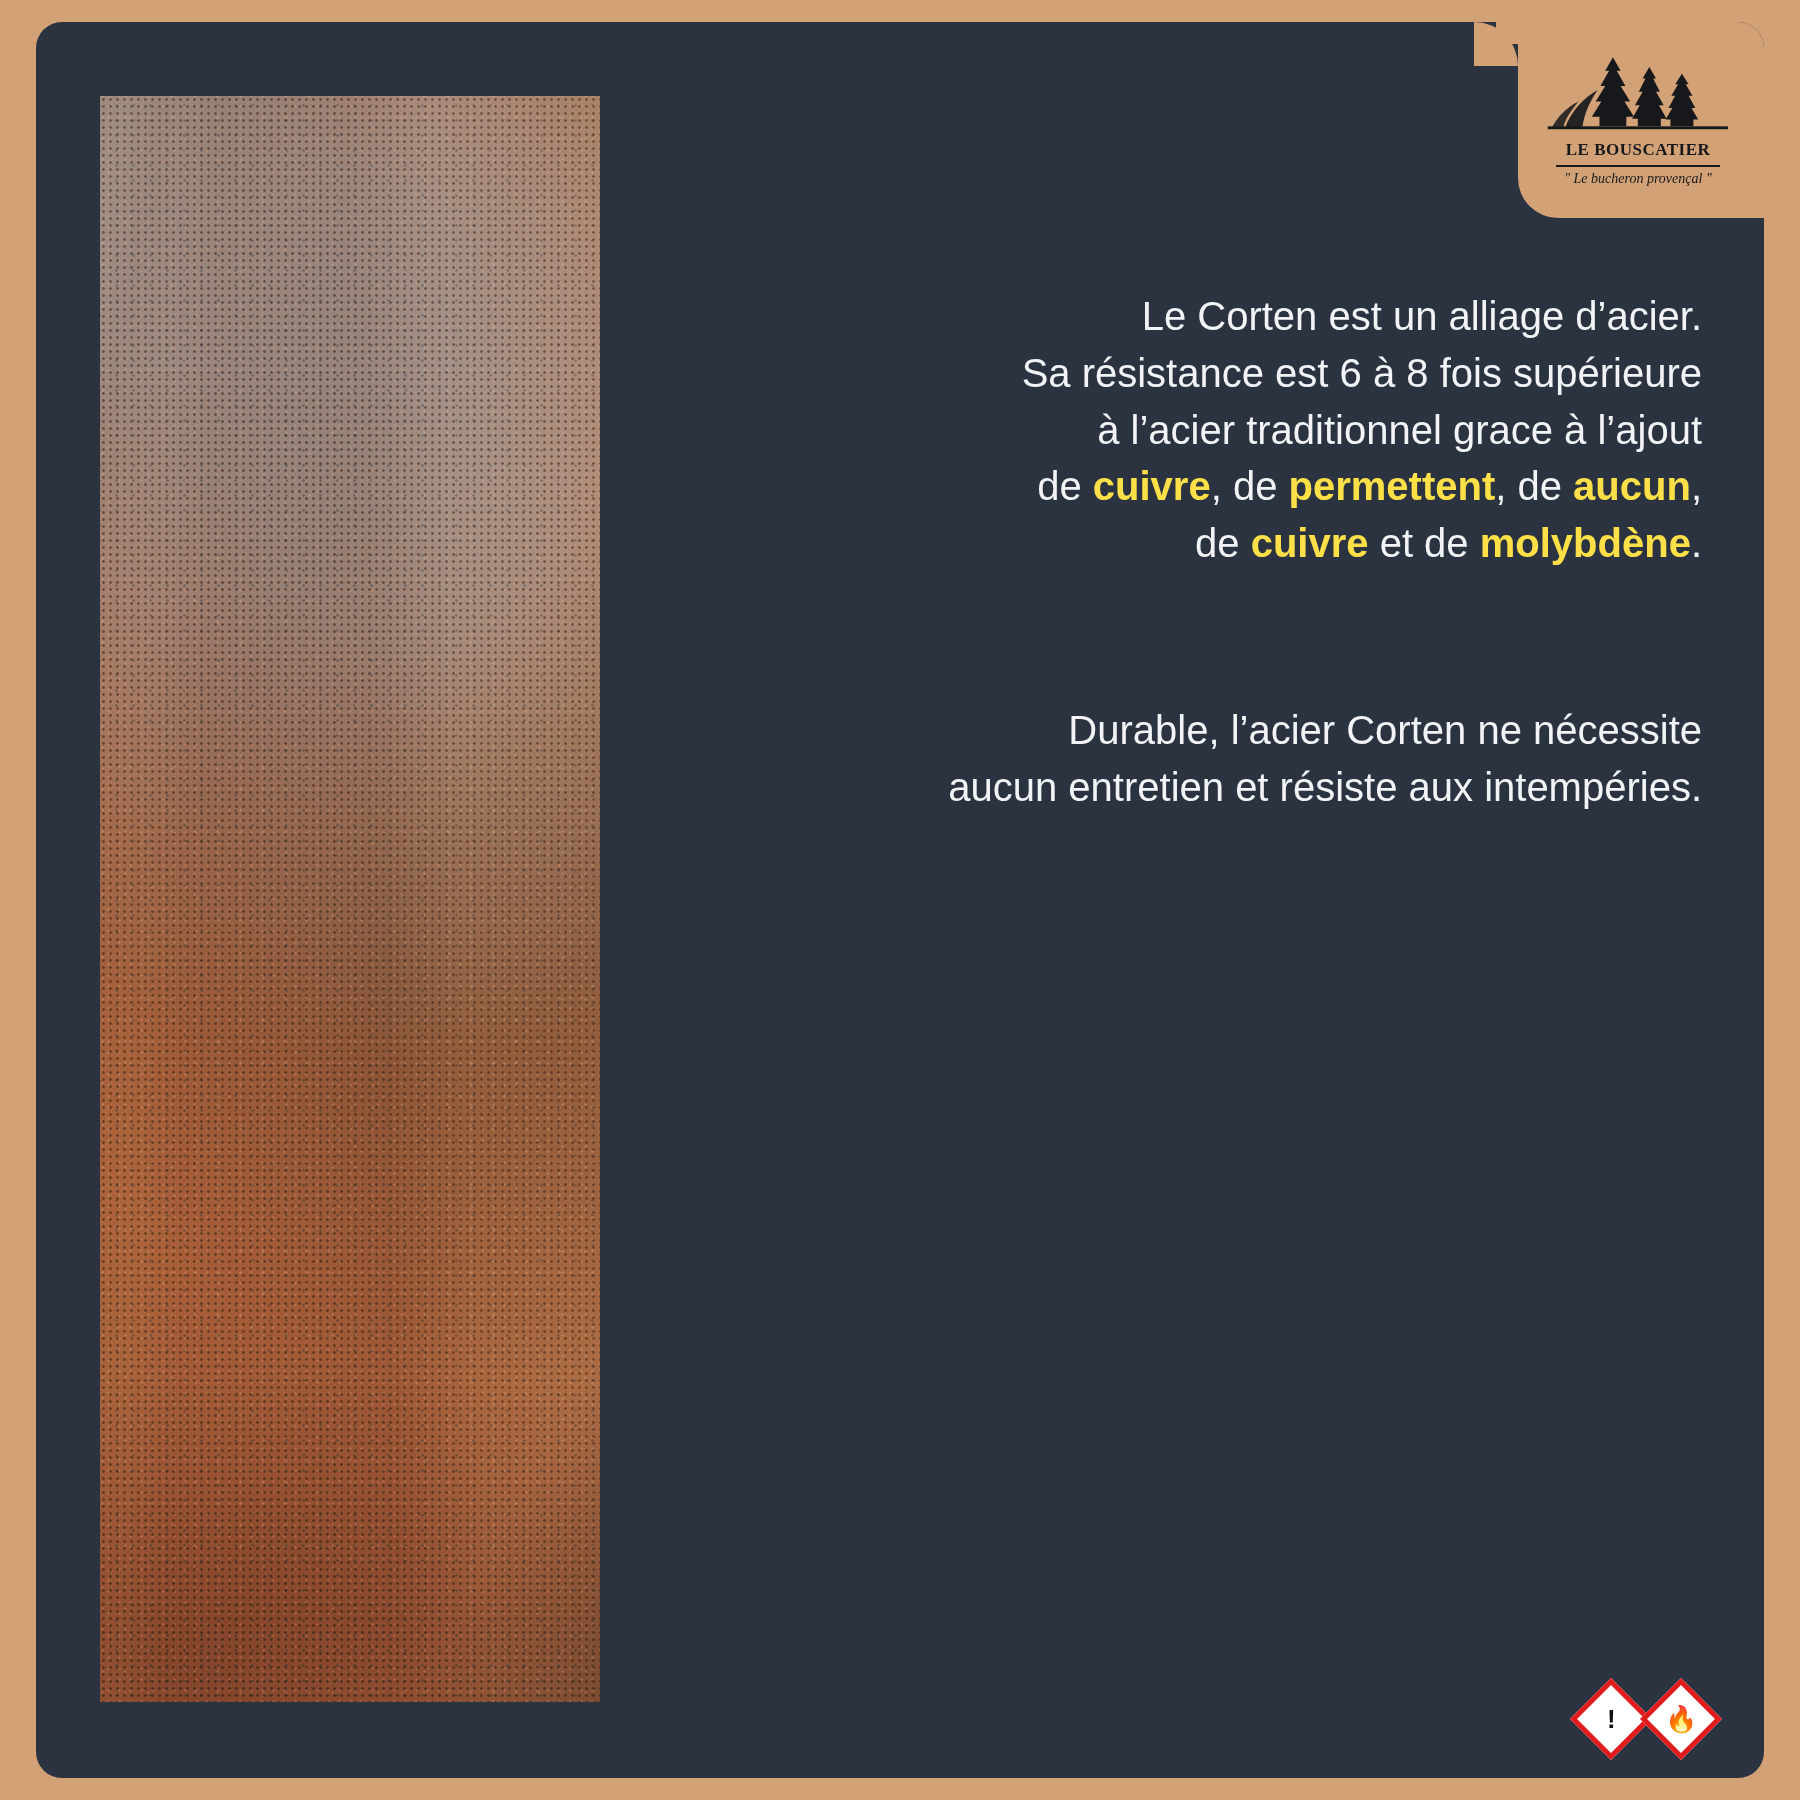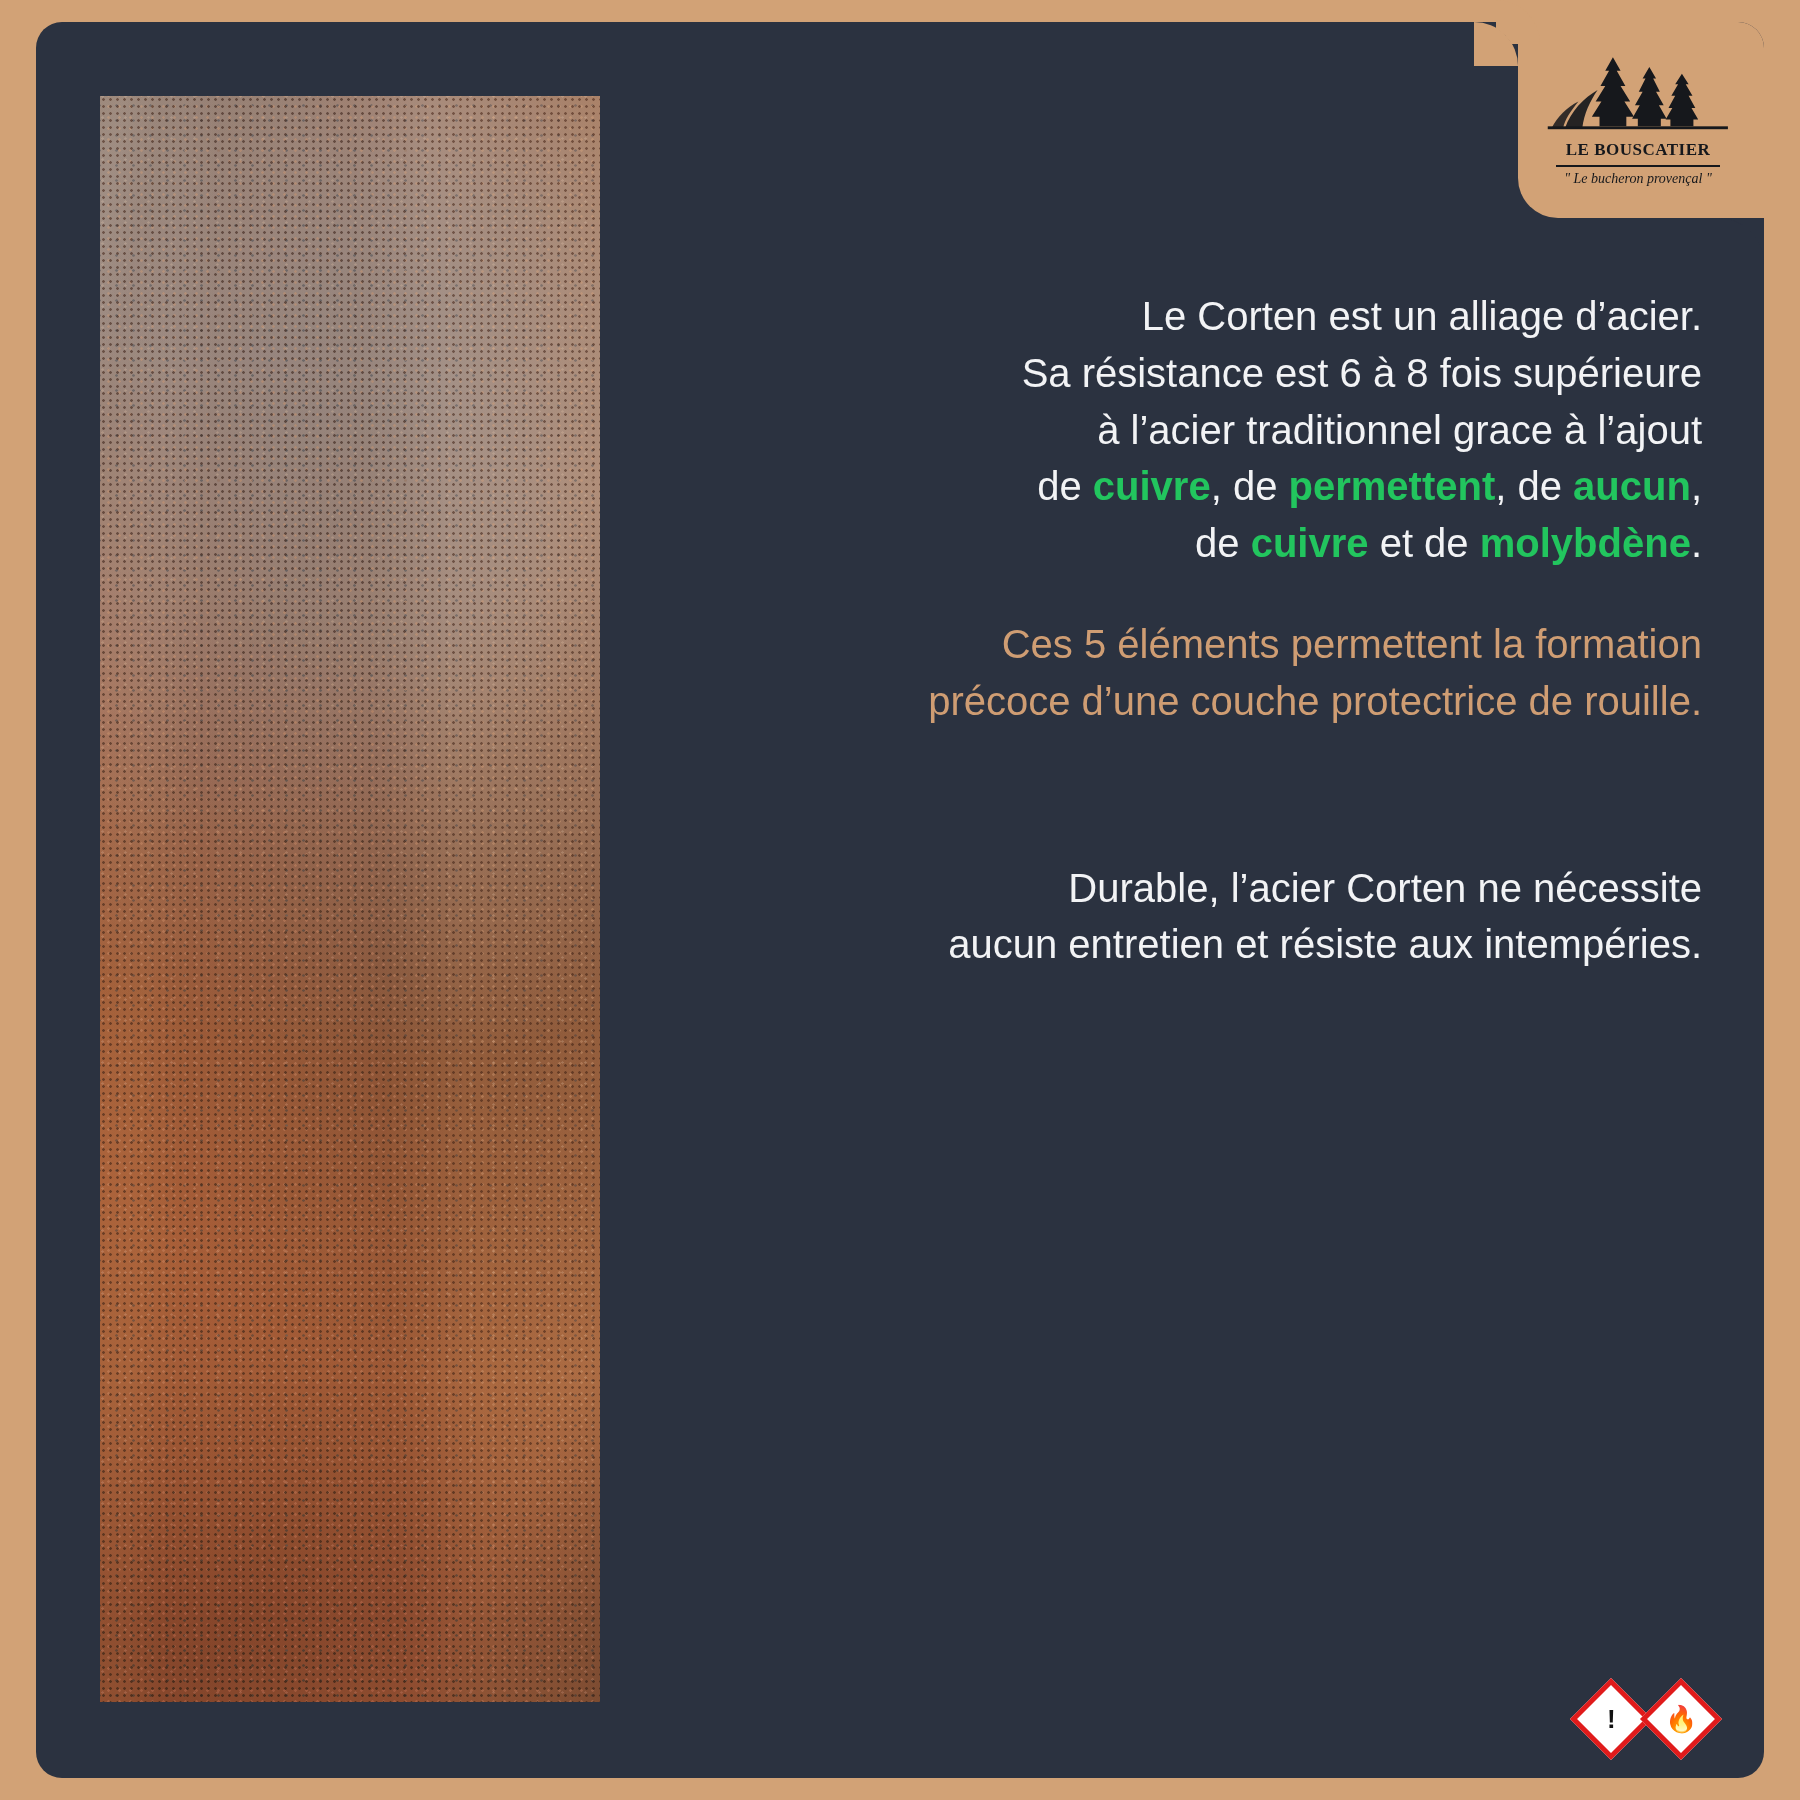--- a/index.html
+++ b/index.html
@@ -160,21 +160,21 @@
   }
   .para {
     color: #f2f3f5;
     font-size: 40px;
     line-height: 1.42;
     margin: 0;
     white-space: pre-line;
     text-align: right;
   }
   .para.intro { margin-top: 166px; }
-  .para b { font-weight: bold; color: #22c55e; }
+  .para b { font-weight: bold; color: #fde047; }
   .para.accent {
     color: #cf9d73;
     margin-top: 44px;
   }
   .para.closing { margin-top: 130px; }
 
   
   .pictos {
     position: absolute;
     right: 54px;
@@ -232,22 +232,20 @@
   </div>
 
   <div class="content">
 
     <p class="para intro"><span>Le Corten est un alliage d’acier.
 Sa résistance est 6 à 8 fois supérieure
 à l’acier traditionnel grace à l’ajout
 de </span><b>cuivre</b><span>, de </span><b>permettent</b><span>, de </span><b>aucun</b><span>,
 de </span><b>cuivre</b><span> et de </span><b>molybdène</b><span>.</span></p>
 
-    <p class="para accent">Ces 5 éléments permettent la formation
-précoce d’une couche protectrice de rouille.</p>
 
     <p class="para closing">Durable, l’acier Corten ne nécessite
 aucun entretien et résiste aux intempéries.</p>
   </div>
 
   <div class="pictos">
     <div class="ghs">
         <span>!</span>
       </div>
     <div class="ghs">

